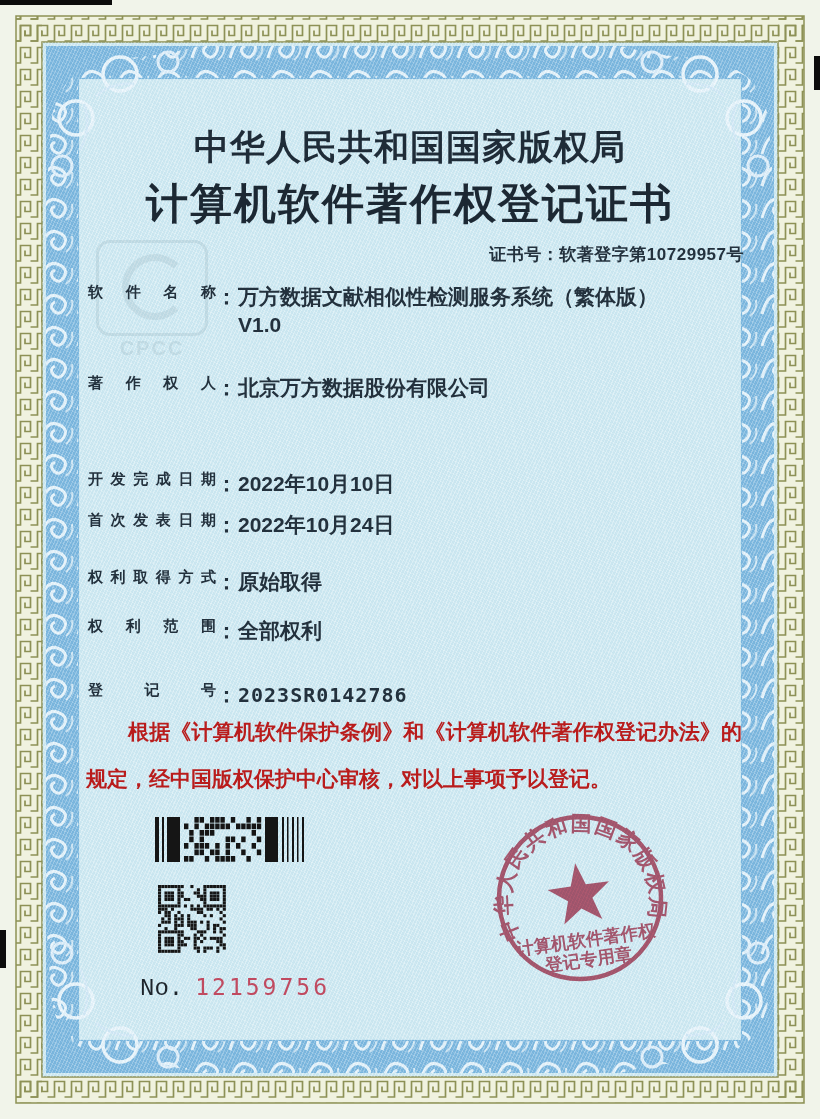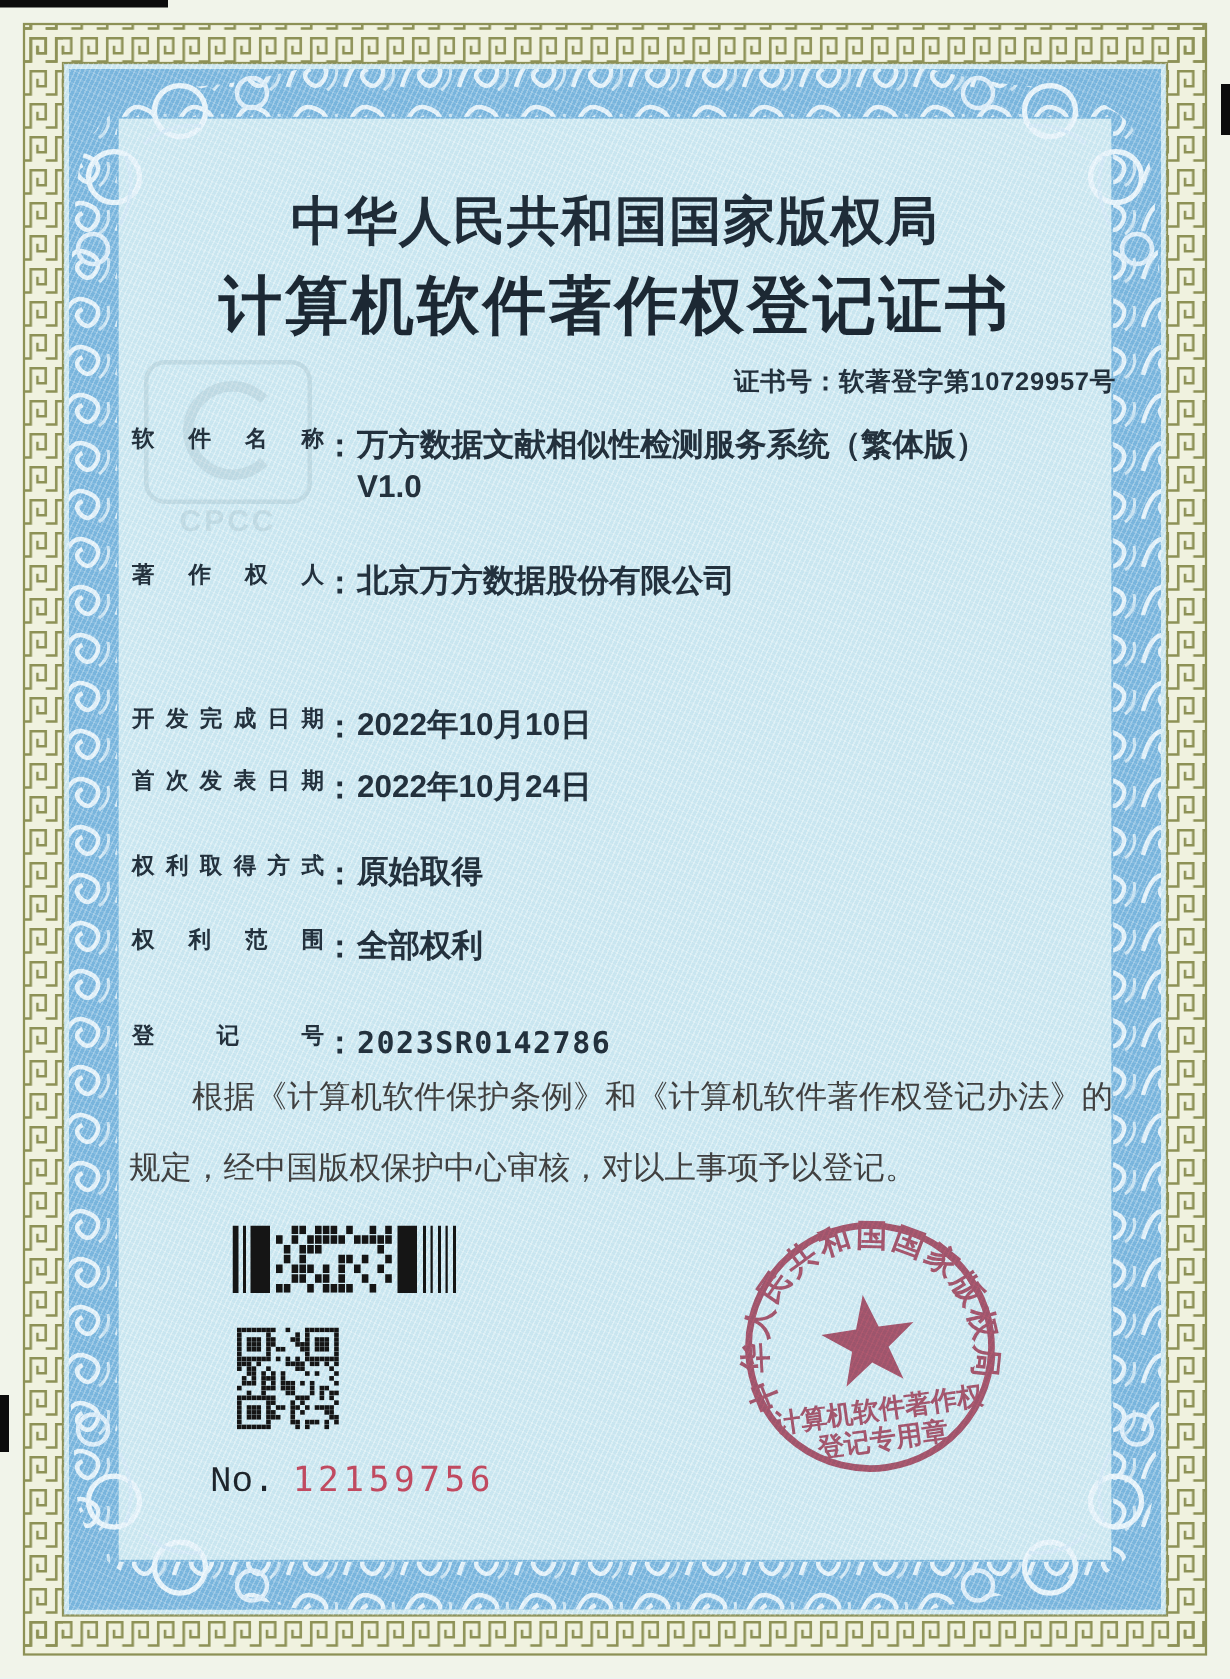--- a/index.html
+++ b/index.html
@@ -35,22 +35,22 @@
   .row{position:absolute; left:88px; display:flex; align-items:flex-start;}
   .lab{
     display:inline-block; width:128px; font-weight:700; font-size:15px;
     text-align:justify; text-align-last:justify; white-space:normal;
   }
   .colon{font-weight:700; font-size:21px;}
   .val{margin-left:1px; font-weight:700; font-size:21px; line-height:28px; white-space:nowrap;}
   .mono{font-family:"DejaVu Sans Mono",monospace; font-size:20px; letter-spacing:1px;}
   .statement{
     position:absolute; left:86px; top:708px; width:656px;
-    font-weight:400; font-size:21px; line-height:47px; text-indent:2em;
-    text-align:justify; color:#404040;
+    font-weight:700; font-size:21px; line-height:47px; text-indent:2em;
+    text-align:justify; color:#b91c1c;
   }
   .barcode{position:absolute; left:155px; top:817px;}
   .qr{position:absolute; left:158px; top:885px;}
   .serial{
     position:absolute; left:140px; top:974px; display:flex; align-items:baseline; gap:12px;
   }
   .serial .no{font-family:Liberation Mono, monospace; font-size:24px; color:#1d242b;}
   .serial .num{
     font-family:"DejaVu Sans Mono",monospace; font-size:23px; letter-spacing:3px;
     color:#c04a60;

